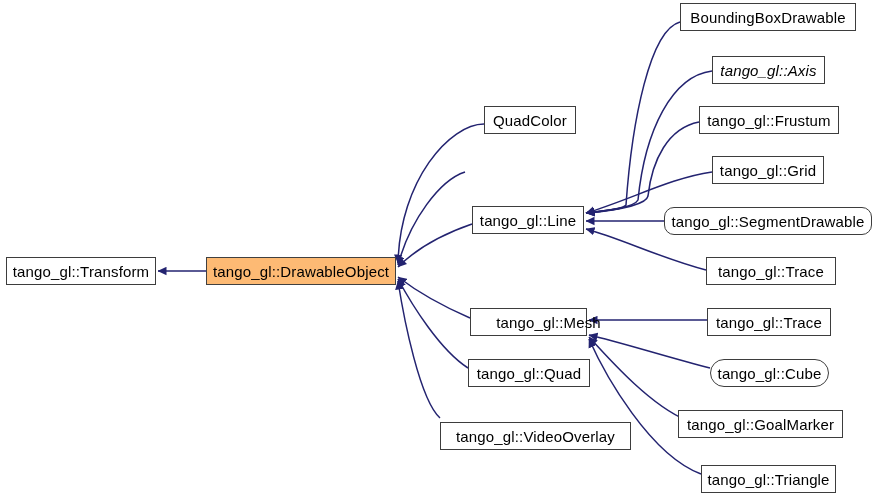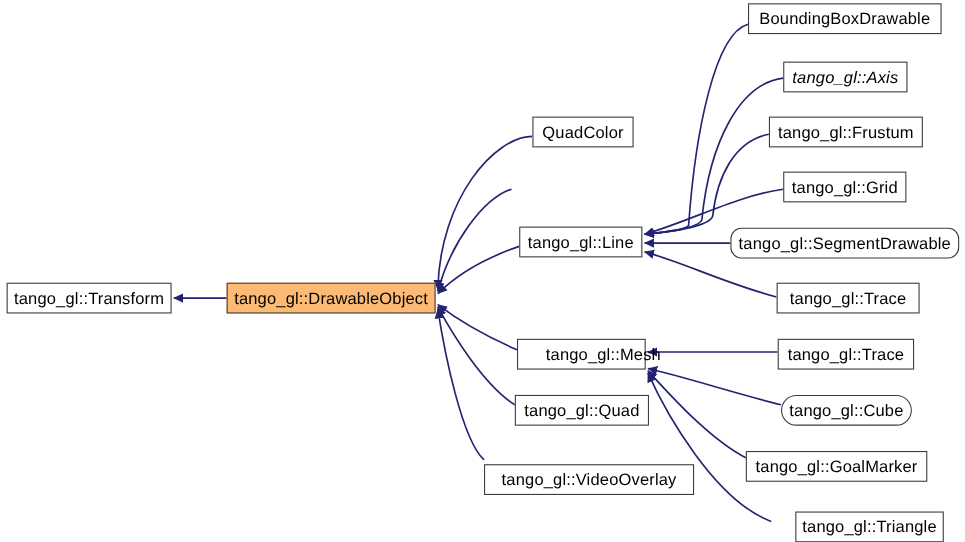--- a/index.html
+++ b/index.html
@@ -106,15 +106,15 @@
   <div class="node" style="left:664px; top:207px; width:208px; height:28px;border-radius:10px;">tango_gl::SegmentDrawable</div>
 
   <div class="node" style="left:706px; top:257px; width:130px; height:28px;">tango_gl::Trace</div>
 
   <div class="node" style="left:707px; top:308px; width:124px; height:28px;">tango_gl::Trace</div>
 
   <div class="node" style="left:710px; top:359px; width:119px; height:28px;border-radius:14px;">tango_gl::Cube</div>
 
   <div class="node" style="left:678px; top:410px; width:165px; height:28px;">tango_gl::GoalMarker</div>
 
-  <div class="node" style="left:701px; top:465px; width:135px; height:28px;margin-left:22px;">tango_gl::Triangle</div>
+  <div class="node" style="left:701px; top:465px; width:135px; height:28px;">tango_gl::Triangle</div>
 
 </div>
 
 </body></html>

